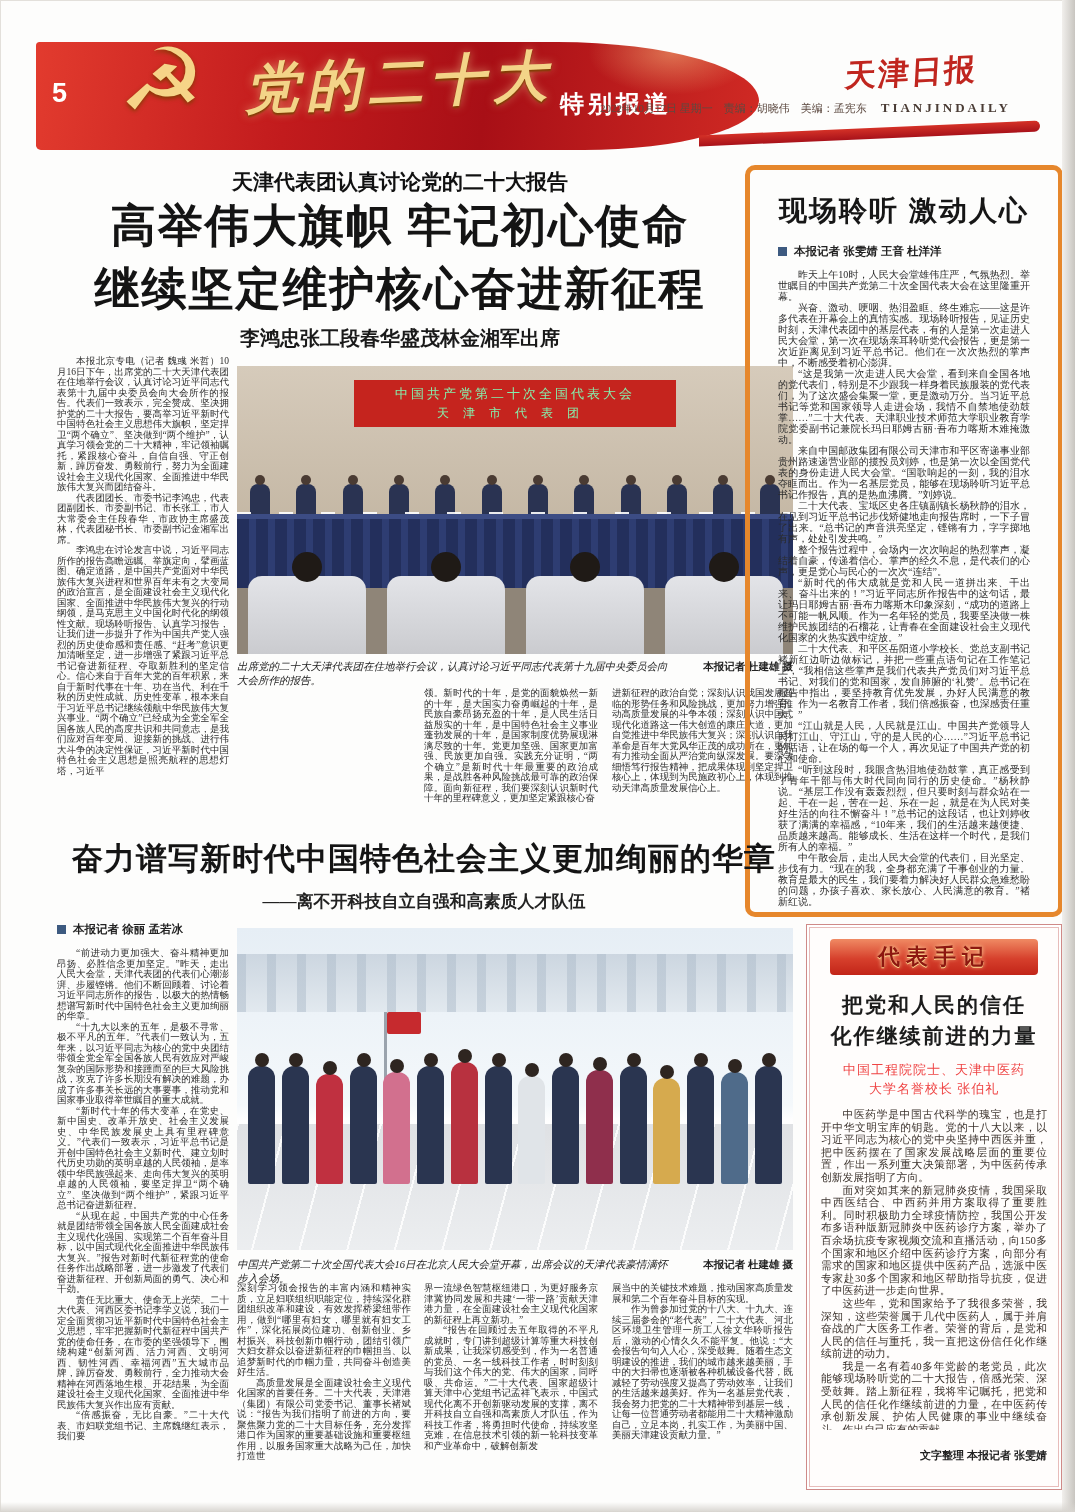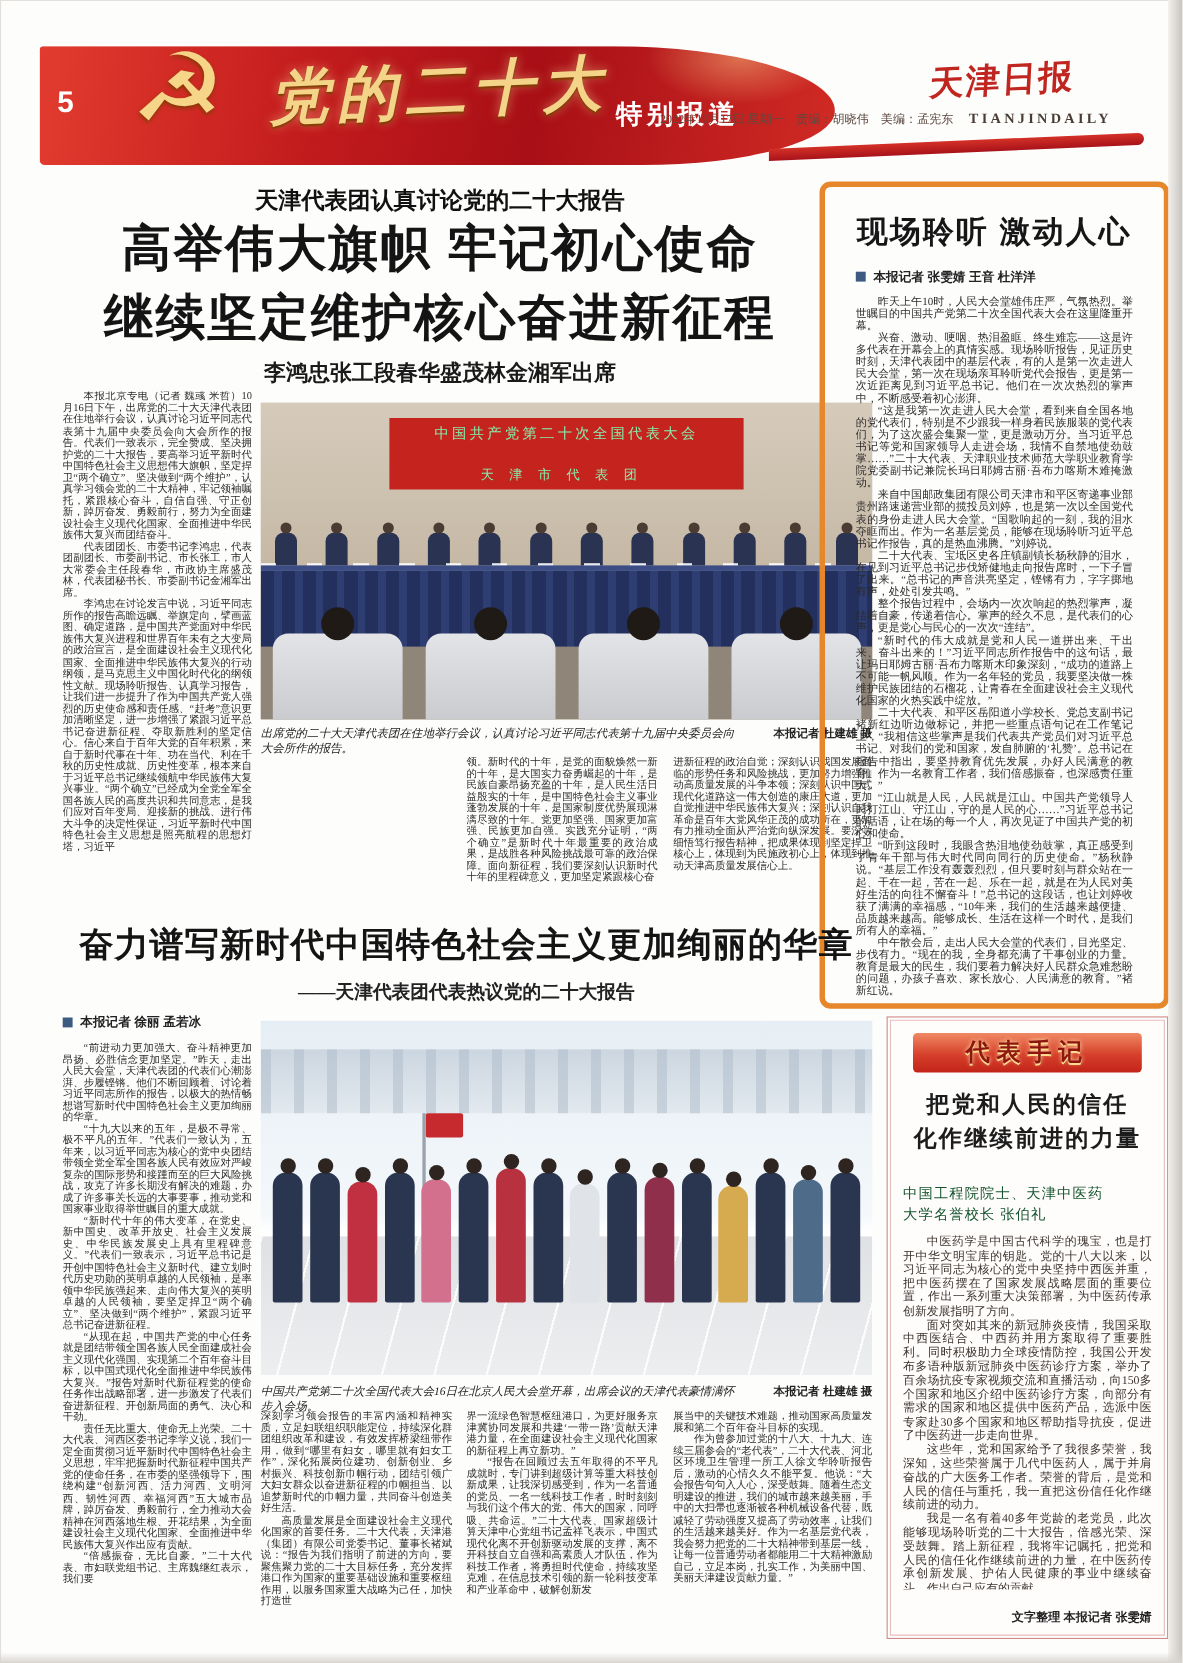--- a/index.html
+++ b/index.html
@@ -63,21 +63,21 @@
   .caption b{font-style:normal;white-space:nowrap;font-family:"Liberation Sans",sans-serif;font-size:10.5px;}
   .cap1{left:237px;top:660px;width:556px;}
   .cap2{left:237px;top:1258px;width:556px;}
 
   
   .photo1{position:absolute;left:237px;top:366px;width:556px;height:288px;overflow:hidden;
         background:linear-gradient(180deg,#d6cbbb 0%,#c4b7a4 55%,#a99d8c 70%);}
   .p1-banner{position:absolute;left:21%;top:14px;width:58%;padding:5px 4px;background:#c5241e;
         color:#86efac;text-align:center;font-family:"Liberation Sans",sans-serif;}
   .p1-banner .l1{font-size:13px;letter-spacing:3px;}
-  .p1-banner .l2{font-size:12px;letter-spacing:14px;margin-top:20px;}
+  .p1-banner .l2{font-size:12px;letter-spacing:14px;margin-top:2px;}
   .p1-row{position:absolute;left:0;top:118px;width:100%;display:flex;justify-content:space-around;}
   .p1-row i{width:20px;height:30px;background:#2a3352;border-radius:8px 8px 0 0;position:relative;}
   .p1-row i::before{content:"";position:absolute;left:5px;top:-9px;width:10px;height:10px;border-radius:50%;background:#4a3b33;}
   .p1-table{position:absolute;left:0;top:148px;width:100%;height:74px;
         background:repeating-linear-gradient(90deg,#232f5c 0 12px,#2e3d72 12px 19px);
         border-top:5px solid #3c4c84;}
   .p1-papers{position:absolute;left:0;top:146px;width:100%;height:6px;
         background:repeating-linear-gradient(90deg,rgba(255,255,255,.9) 0 14px,rgba(255,255,255,0) 14px 42px);}
   .p1-floor{position:absolute;left:0;top:222px;width:100%;height:66px;background:#8f8578;}
   .p1-chairs{position:absolute;left:0;top:210px;width:100%;display:flex;justify-content:space-around;}
@@ -136,21 +136,21 @@
   .notes{position:absolute;left:806px;top:924px;width:256px;height:566px;background:#fffdfc;
         border:1px solid #cf8a88;box-shadow:inset 0 0 0 2px #fff,inset 0 0 0 3px #e7bcba;
         padding:12px 14px 8px;}
   .notes-tag{width:208px;height:36px;margin:2px auto 14px;border-radius:4px;
         background:linear-gradient(180deg,#f08a63,#d6402c 55%,#c22418);
         display:flex;align-items:center;justify-content:center;
         font-size:22px;font-weight:bold;letter-spacing:6px;color:#8d1710;
         text-shadow:0 1px 0 #ffd98f,0 0 4px #ffe7ad;}
   .notes-h{font-family:"Liberation Sans",sans-serif;font-weight:900;font-size:21px;letter-spacing:2px;
         color:#1c1c1c;text-align:center;line-height:31px;}
-  .notes-by{margin-top:24px;text-align:left;font-size:13px;line-height:19px;color:#14532d;letter-spacing:1px;}
+  .notes-by{margin-top:9px;text-align:center;font-size:13px;line-height:19px;color:#ef4444;letter-spacing:1px;}
   .notes-body{margin-top:10px;height:322px;overflow:hidden;font-size:10.8px;line-height:12.6px;
         text-align:justify;color:#3b322c;}
   .notes-body p{margin:0;text-indent:2em;}
   .notes-credit{margin-top:18px;text-align:right;font-weight:bold;font-size:11px;
         font-family:"Liberation Sans",sans-serif;color:#222;}
 </style>
 </head>
 <body>
 
 <div class="page">
@@ -237,21 +237,21 @@
         <p>整个报告过程中，会场内一次次响起的热烈掌声，凝结着自豪，传递着信心。掌声的经久不息，是代表们的心声，更是党心与民心的一次次“连结”。</p>
         <p>“新时代的伟大成就是党和人民一道拼出来、干出来、奋斗出来的！”习近平同志所作报告中的这句话，最让玛日耶姆古丽·吾布力喀斯木印象深刻，“成功的道路上不可能一帆风顺。作为一名年轻的党员，我要坚决做一株维护民族团结的石榴花，让青春在全面建设社会主义现代化国家的火热实践中绽放。”</p>
         <p>二十大代表、和平区岳阳道小学校长、党总支副书记褚新红边听边做标记，并把一些重点语句记在工作笔记上，“我相信这些掌声是我们代表共产党员们对习近平总书记、对我们的党和国家，发自肺腑的‘礼赞’。总书记在报告中指出，要坚持教育优先发展，办好人民满意的教育。作为一名教育工作者，我们倍感振奋，也深感责任重大。”</p>
         <p>“江山就是人民，人民就是江山。中国共产党领导人民打江山、守江山，守的是人民的心……”习近平总书记的话语，让在场的每一个人，再次见证了中国共产党的初心和使命。</p>
         <p>“听到这段时，我眼含热泪地使劲鼓掌，真正感受到了青年干部与伟大时代同向同行的历史使命。”杨秋静说。“基层工作没有轰轰烈烈，但只要时刻与群众站在一起、干在一起，苦在一起、乐在一起，就是在为人民对美好生活的向往不懈奋斗！”总书记的这段话，也让刘婷收获了满满的幸福感，“10年来，我们的生活越来越便捷、品质越来越高。能够成长、生活在这样一个时代，是我们所有人的幸福。”</p>
         <p>中午散会后，走出人民大会堂的代表们，目光坚定、步伐有力。“现在的我，全身都充满了干事创业的力量。教育是最大的民生，我们要着力解决好人民群众急难愁盼的问题，办孩子喜欢、家长放心、人民满意的教育。”褚新红说。</p>
       </div>
   </div>
 
   <div class="sec-hl">奋力谱写新时代中国特色社会主义更加绚丽的华章</div>
-  <div class="sec-sub">——天津代表团代表热议党的二十大报告</div>
+  <div class="sec-sub">——离不开科技自立自强和高素质人才队伍</div>
   <div class="byline-row sec-byline">
     <span class="sq"></span>
     <span>本报记者 徐丽 孟若冰</span>
   </div>
 
   <div class="col sec-col1">
       <p>“前进动力更加强大、奋斗精神更加昂扬、必胜信念更加坚定。”昨天，走出人民大会堂，天津代表团的代表们心潮澎湃、步履铿锵。他们不断回顾着、讨论着习近平同志所作的报告，以极大的热情畅想谱写新时代中国特色社会主义更加绚丽的华章。</p>
       <p>“十九大以来的五年，是极不寻常、极不平凡的五年。”代表们一致认为，五年来，以习近平同志为核心的党中央团结带领全党全军全国各族人民有效应对严峻复杂的国际形势和接踵而至的巨大风险挑战，攻克了许多长期没有解决的难题，办成了许多事关长远的大事要事，推动党和国家事业取得举世瞩目的重大成就。</p>
       <p>“新时代十年的伟大变革，在党史、新中国史、改革开放史、社会主义发展史、中华民族发展史上具有里程碑意义。”代表们一致表示，习近平总书记是开创中国特色社会主义新时代、建立划时代历史功勋的英明卓越的人民领袖，是率领中华民族强起来、走向伟大复兴的英明卓越的人民领袖，要坚定捍卫“两个确立”、坚决做到“两个维护”，紧跟习近平总书记奋进新征程。</p>
       <p>“从现在起，中国共产党的中心任务就是团结带领全国各族人民全面建成社会主义现代化强国、实现第二个百年奋斗目标，以中国式现代化全面推进中华民族伟大复兴。”报告对新时代新征程党的使命任务作出战略部署，进一步激发了代表们奋进新征程、开创新局面的勇气、决心和干劲。</p>

